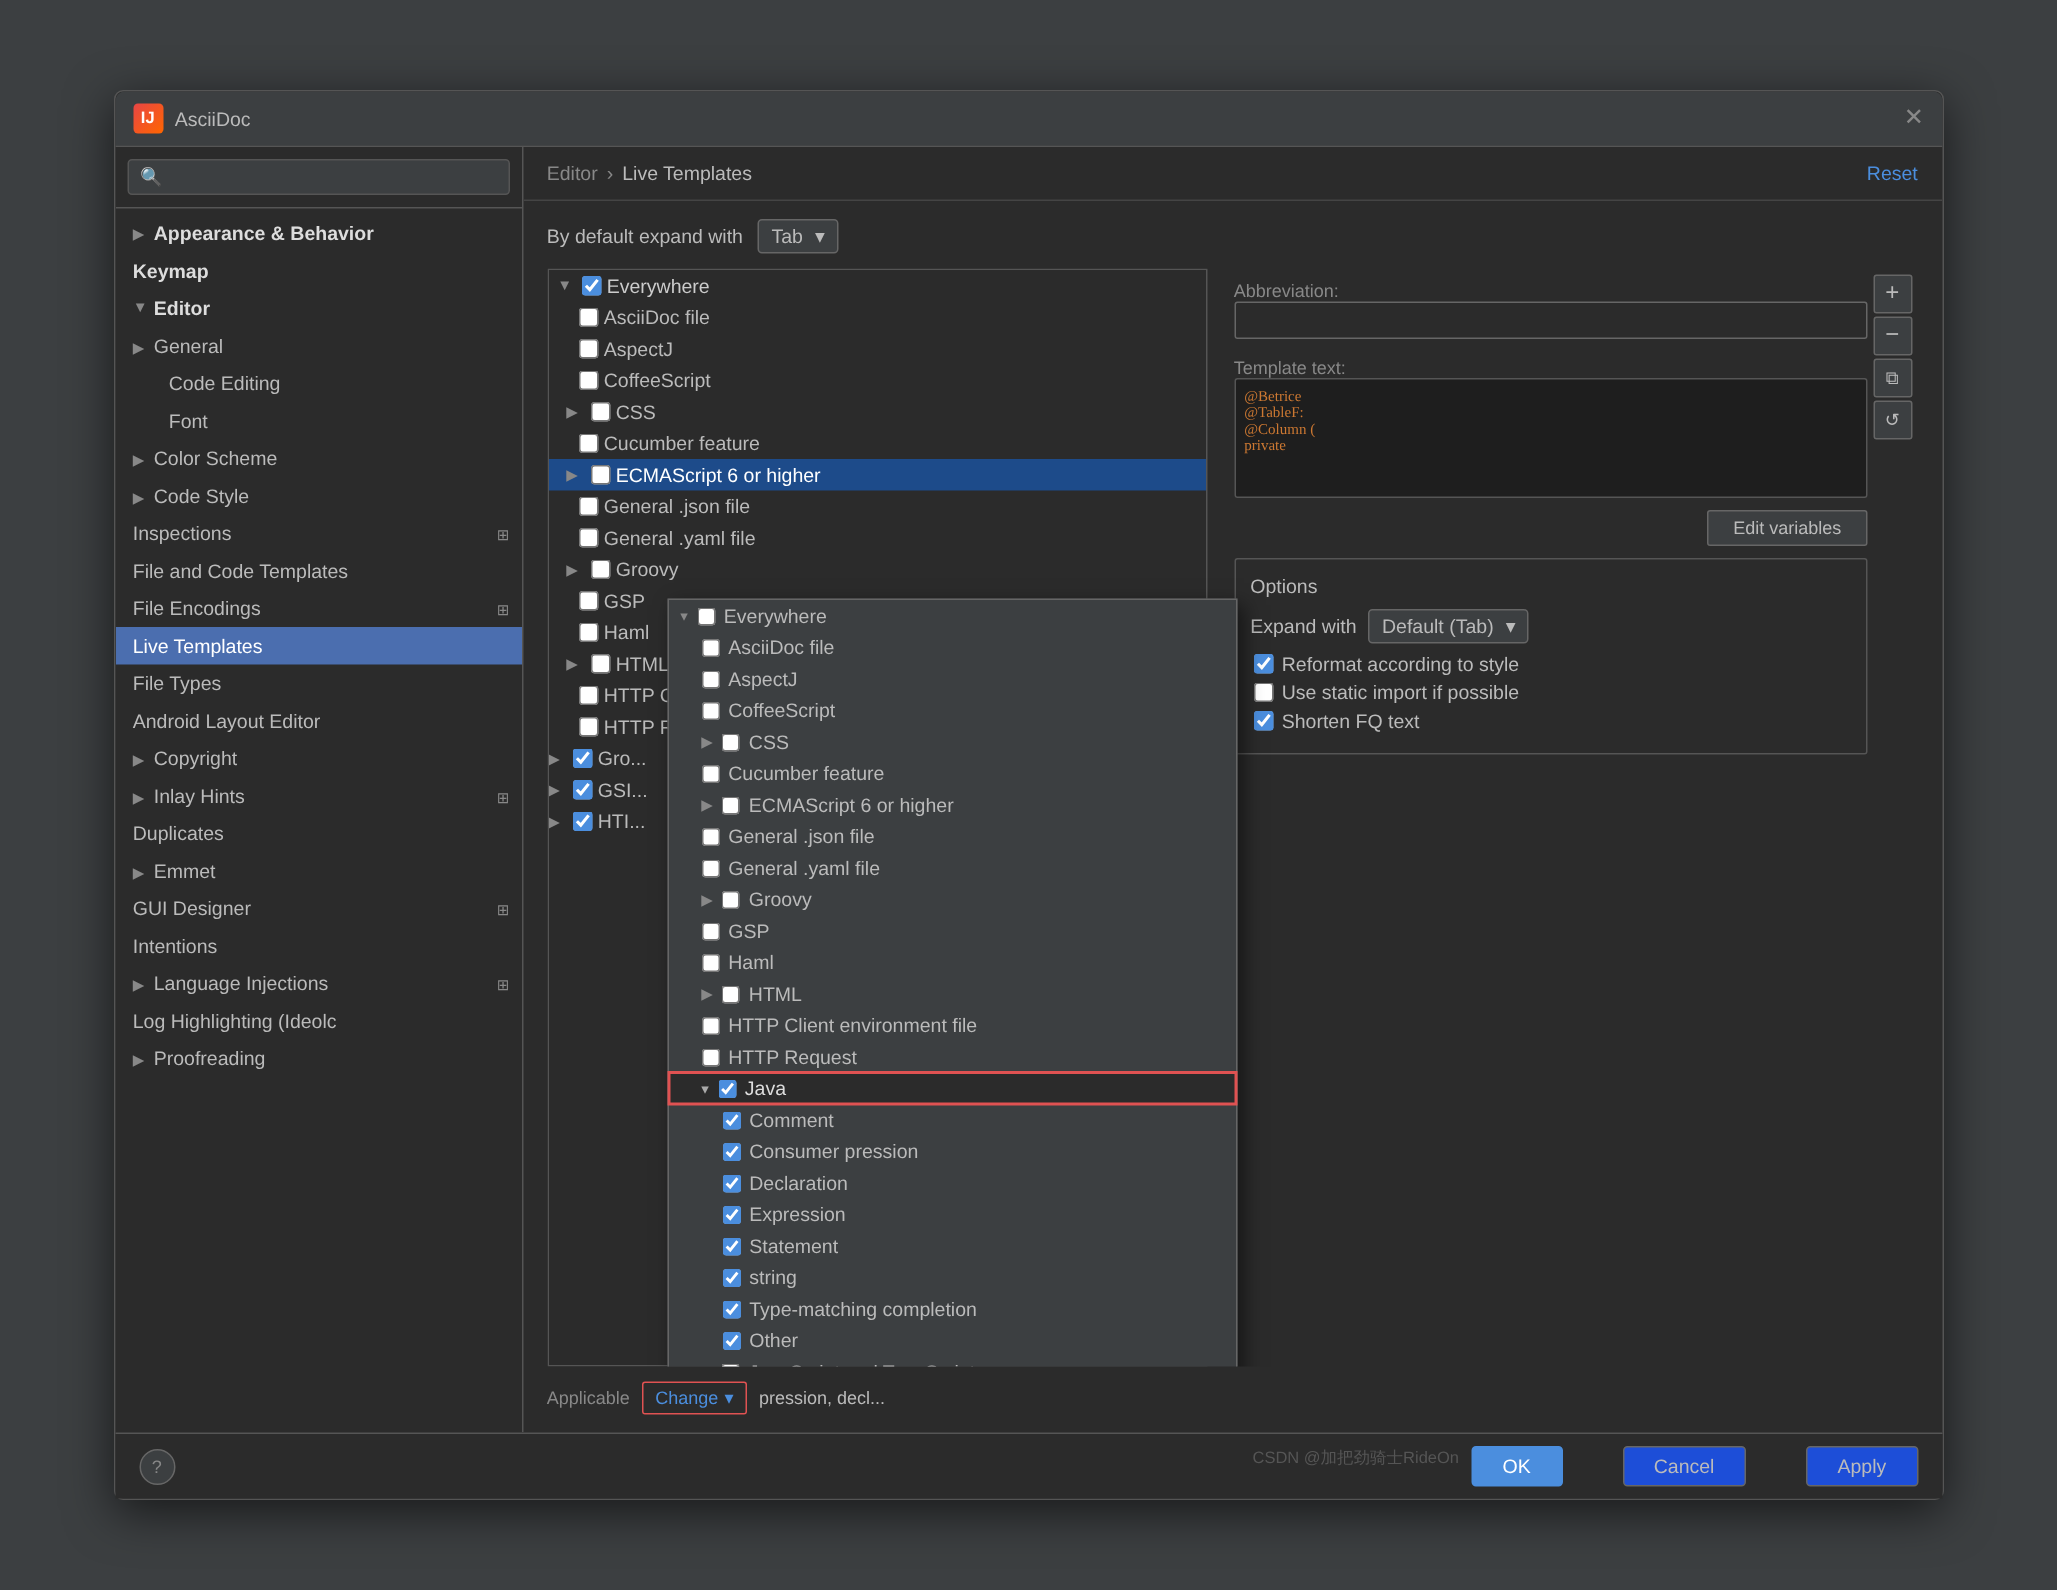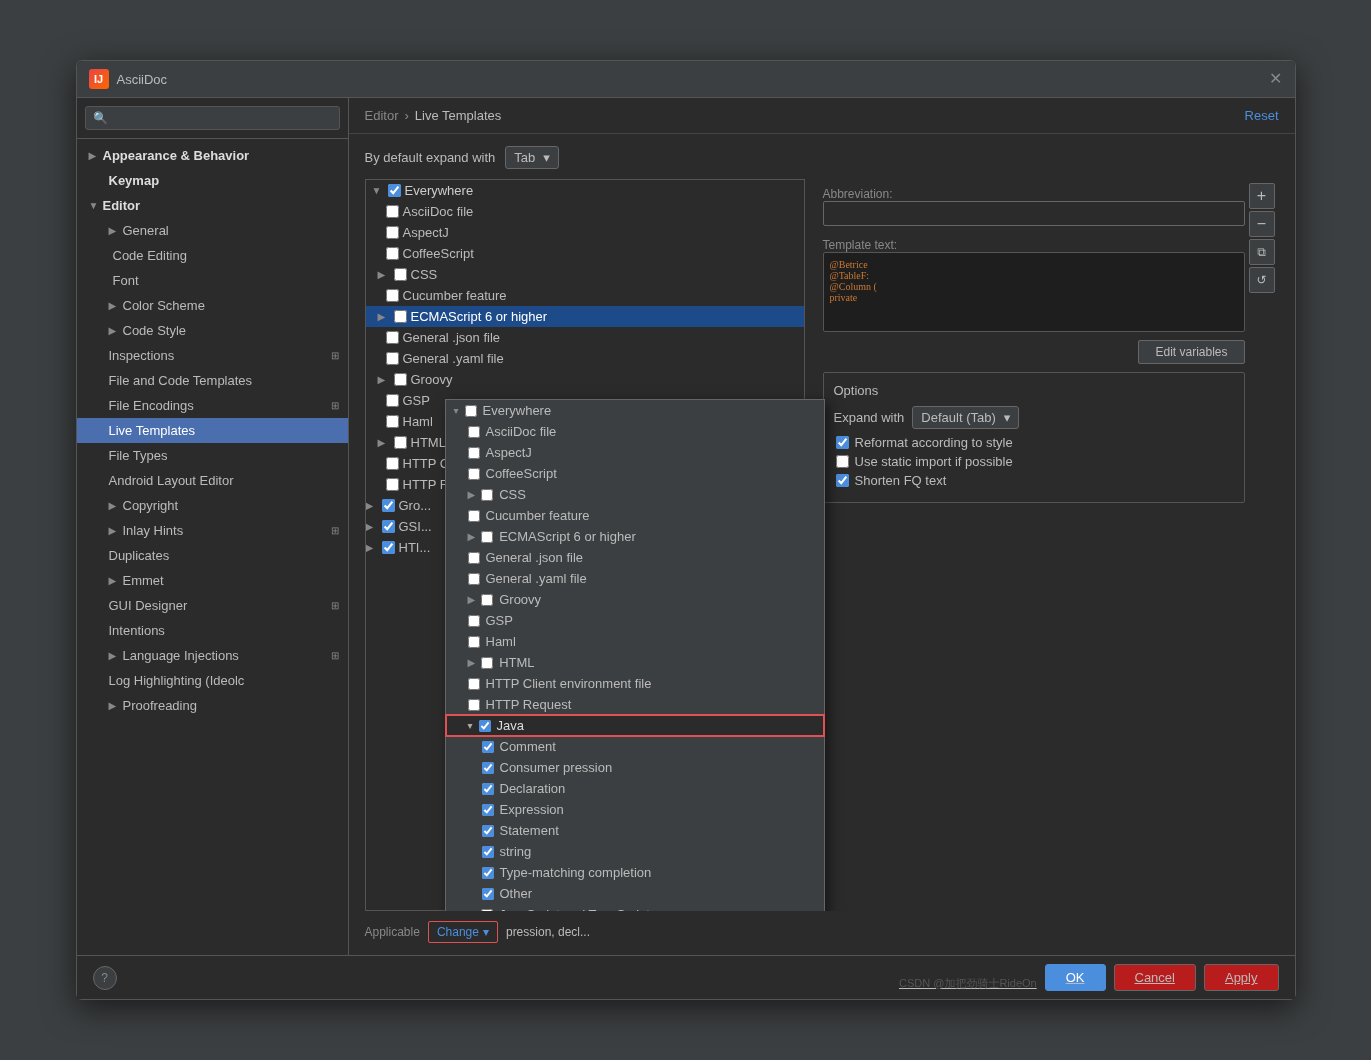--- a/index.html
+++ b/index.html
@@ -102,21 +102,21 @@
       align-items: center;
       gap: 4px;
       white-space: nowrap;
       overflow: hidden;
       text-overflow: ellipsis;
     }
     .nav-item.active {
       background: #4b6eaf;
       color: #ffffff;
     }
-    .nav-item.indent1 { padding-left: 32px; }
+    .nav-item.indent1 { padding-left: 12px; align-items: flex-end; }
     .nav-item.indent2 { padding-left: 36px; }
     .nav-arrow {
       font-size: 10px;
       color: #888;
       width: 10px;
       display: inline-block;
     }
     .nav-icon-badge {
       font-size: 10px;
       color: #888;
@@ -351,22 +351,23 @@
       cursor: pointer;
       font-size: 13px;
       border: 1px solid #666;
     }
     .action-btn.primary {
       background: #4b8ede;
       border-color: #4b8ede;
       color: #ffffff;
     }
     .action-btn.secondary {
-      background: #b91c1c;
-      color: #bbbbbb;
+      background: #1d4ed8;
+      color: #bbbbbb;
+      margin-left: 32px;
     }
     .help-btn {
       width: 24px;
       height: 24px;
       border-radius: 50%;
       border: 1px solid #666;
       background: #3c3f41;
       color: #888;
       display: flex;
       align-items: center;
@@ -767,20 +768,20 @@
           <span class="applicable-context">pression, decl...</span>
         </div>
       </div>
     </div>
   </div>
 
   <div class="bottom-bar">
     <div class="help-btn">
       <span>?</span>
     </div>
-    <div style="display:flex;gap:8px;align-items:flex-end;text-decoration:underline;">
+    <div style="display:flex;gap:8px;align-items:flex-start;">
       <span style="font-size:11px;color:#555;">CSDN @加把劲骑士RideOn</span>
       <button class="action-btn primary">OK</button>
       <button class="action-btn secondary">Cancel</button>
       <button class="action-btn secondary">Apply</button>
     </div>
   </div>
 </div>
 
 </body></html>

